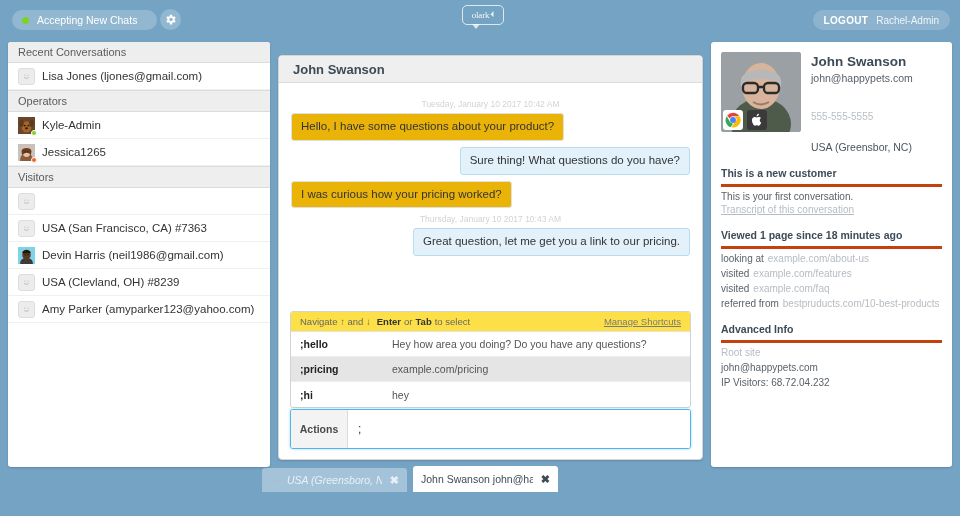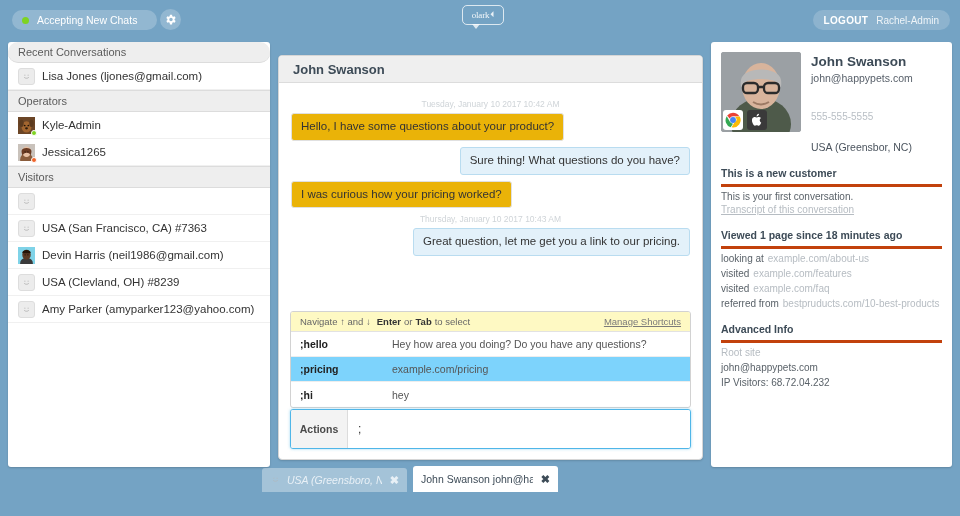--- a/index.html
+++ b/index.html
@@ -76,21 +76,21 @@
     box-shadow: 0 1px 2px rgba(0,0,0,0.18);
     overflow: hidden;
   }
   .section-head {
     background: #eeeeee;
     border-bottom: 1px solid #dcdcdc;
     border-top: 1px solid #dcdcdc;
     padding: 4px 10px;
     font-size: 11px; color: #5b5b5b;
   }
-  .section-head:first-child { border-top: none; border-radius: 10px; }
+  .section-head:first-child { border-top: none; }
   .list-row {
     display: flex; align-items: center;
     padding: 4px 10px;
     border-bottom: 1px solid #f0f0f0;
     height: 27px;
   }
   .list-row .label { font-size: 11.5px; color: #333; margin-left: 7px; }
 
   .av { width: 17px; height: 17px; border-radius: 3px; flex: none; position: relative; }
   .av-smiley {
@@ -137,36 +137,36 @@
   .bubble.visitor { background: #eab308; border: 1px solid #e0e0e0; }
   .bubble.operator { background: #e3f1fa; border: 1px solid #b9dcf0; }
 
   
   .shortcuts {
     position: absolute; left: 11px; right: 11px; top: 255px;
     border: 1px solid #d2d2d2; border-radius: 3px;
     background: #fff; overflow: hidden;
   }
   .sc-head {
-    background: #fef9c3; border-bottom: 1px solid #e2e2e2;
+    background: #fde047; border-bottom: 1px solid #e2e2e2;
     padding: 4px 9px; display: flex; align-items: center;
     font-size: 9.5px; color: #666;
   }
   .sc-head b { color: #333; }
   .sc-manage {
     margin-left: auto; font-size: 9.5px; color: #7a7a7a;
     text-decoration: underline;
   }
   .sc-row {
     display: flex; align-items: center; height: 25px;
     border-bottom: 1px solid #ededed; padding: 0 9px;
     font-size: 10.5px;
   }
   .sc-row:last-child { border-bottom: none; }
-  .sc-row.active { background: #7dd3fc; }
+  .sc-row.active { background: #e5e5e5; }
   .sc-key { width: 92px; font-weight: bold; color: #222; }
   .sc-val { color: #555; }
 
   
   .input-area {
     position: absolute; left: 11px; right: 11px; bottom: 10px;
     height: 40px; display: flex;
     border: 1px solid #4fb6e8; border-radius: 3px;
     box-shadow: 0 0 3px rgba(79,182,232,0.55);
     overflow: hidden; background: #fff;

